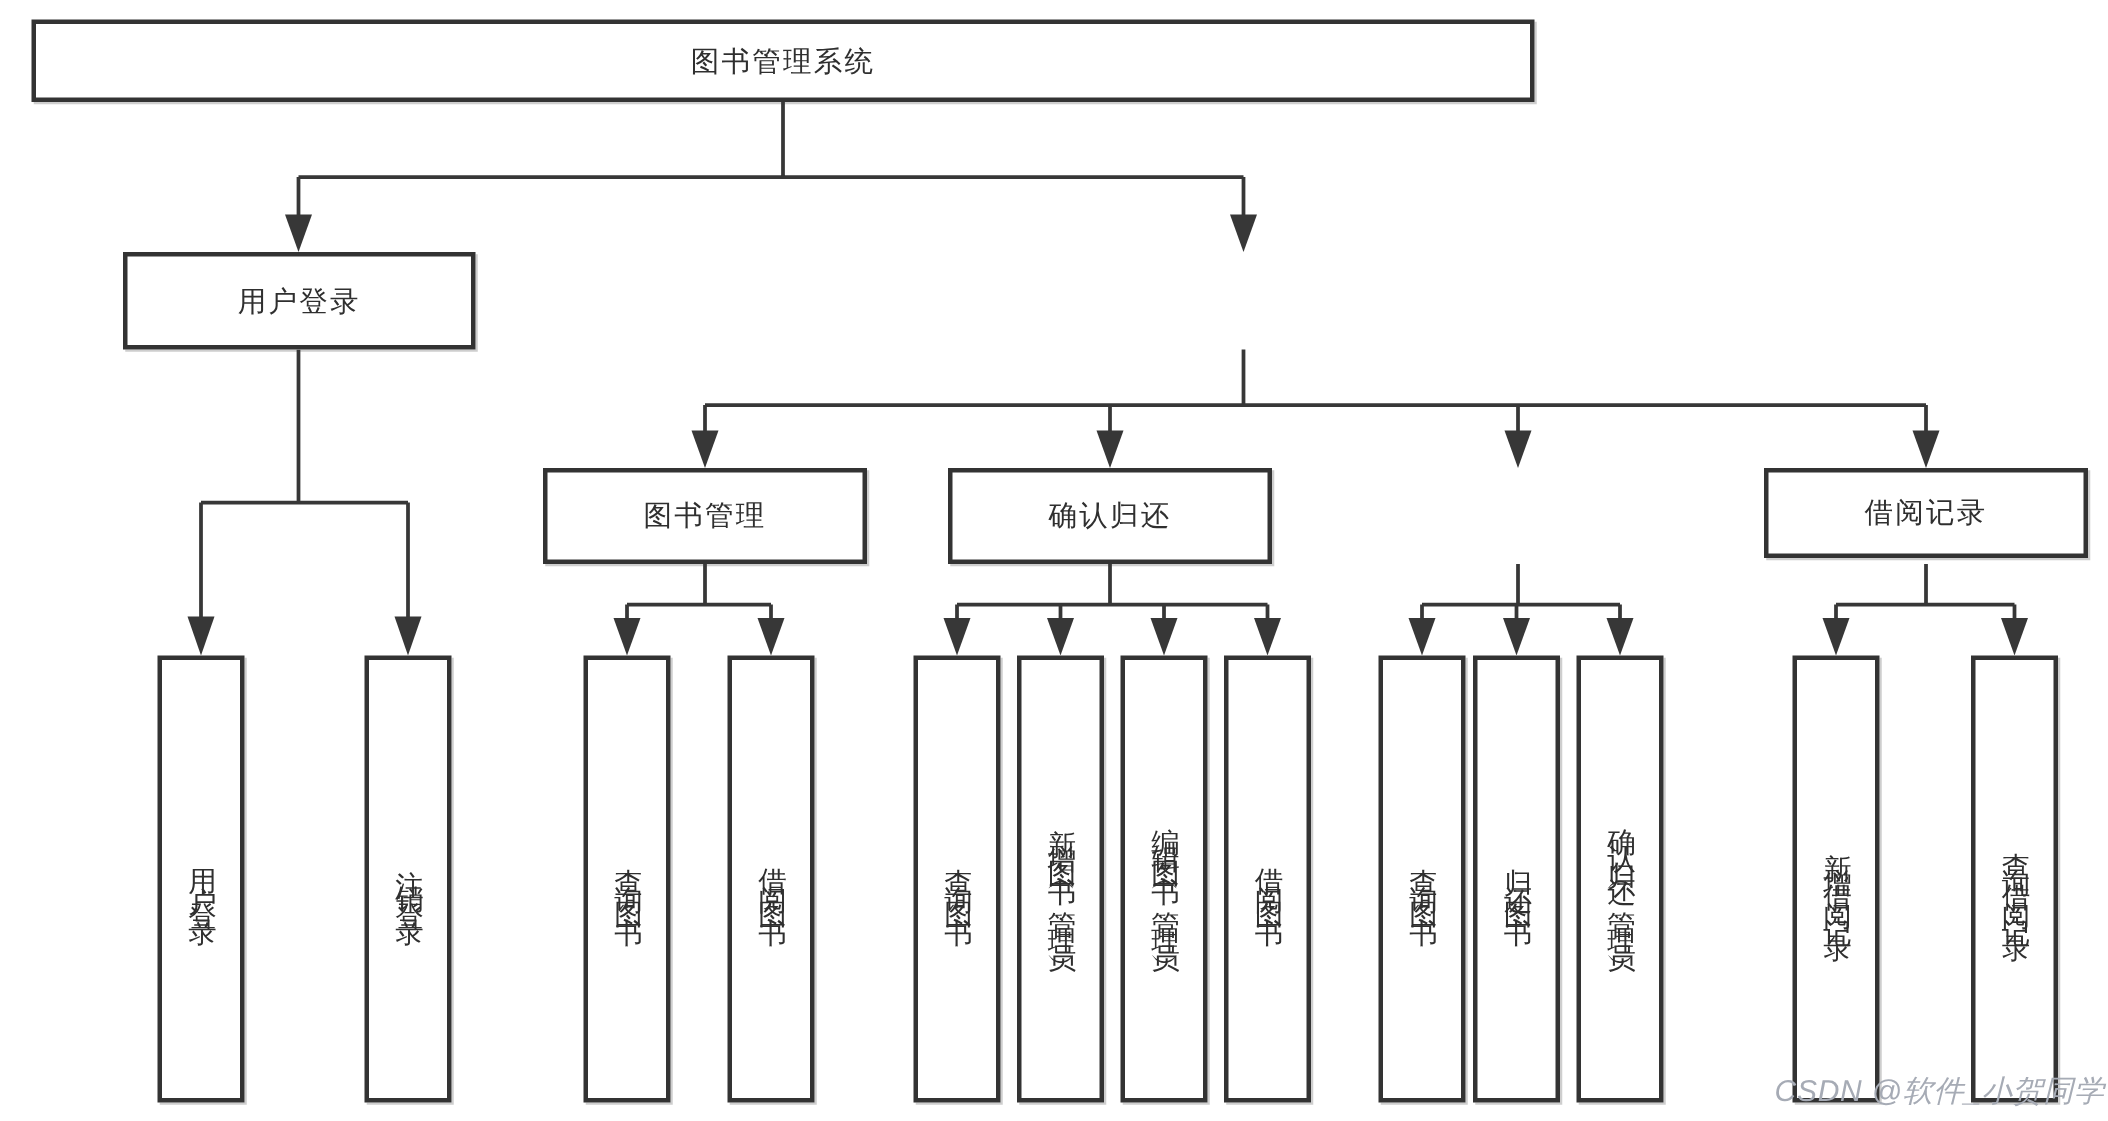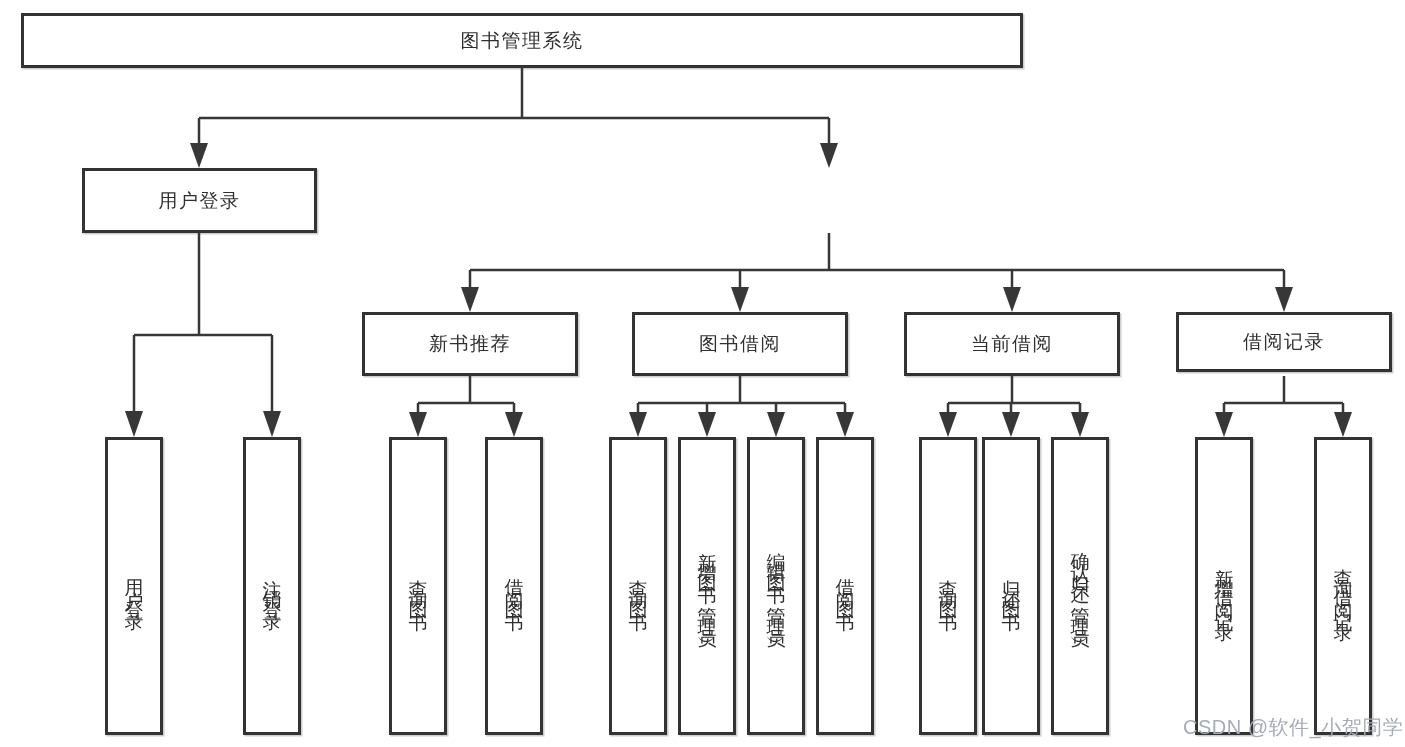--- a/index.html
+++ b/index.html
@@ -50,20 +50,21 @@
     white-space:nowrap;
   }
   .watermark{
     position:absolute;
     left:1183px;top:714px;
     font-size:20px;
     letter-spacing:0.5px;
     color:var(--watermark);
     z-index:3;
     white-space:nowrap;
+    font-style:italic;
   }
 </style>
 </head>
 <body>
 
 <div class="canvas">
 
   <svg class="edges" viewBox="0 0 1405 747">
 
     <path d="M522,66 V118 M199,118 H829 M199,118 V144 M829,118 V144"></path>
@@ -102,27 +103,24 @@
 
   <div class="node" style="left:21px;top:13px;width:1002px;height:55px;">
     <span>图书管理系统</span>
   </div>
 
   <div class="node" style="left:82px;top:168px;width:235px;height:65px;">
     <span>用户登录</span>
   </div>
 
   <div class="node" style="left:362px;top:312px;width:216px;height:64px;">
-    <span>新书推荐</span>
+    <span>图书管理</span>
   </div>
   <div class="node" style="left:632px;top:312px;width:216px;height:64px;">
-    <span>图书借阅</span>
-  </div>
-  <div class="node" style="left:904px;top:312px;width:216px;height:64px;">
-    <span>当前借阅</span>
+    <span>确认归还</span>
   </div>
   <div class="node" style="left:1176px;top:312px;width:216px;height:60px;">
     <span>借阅记录</span>
   </div>
 
   <div class="leaf" style="left:105px;">
     <span class="vtext">用户登录</span>
   </div>
   <div class="leaf" style="left:243px;">
     <span class="vtext">注销登录</span>

